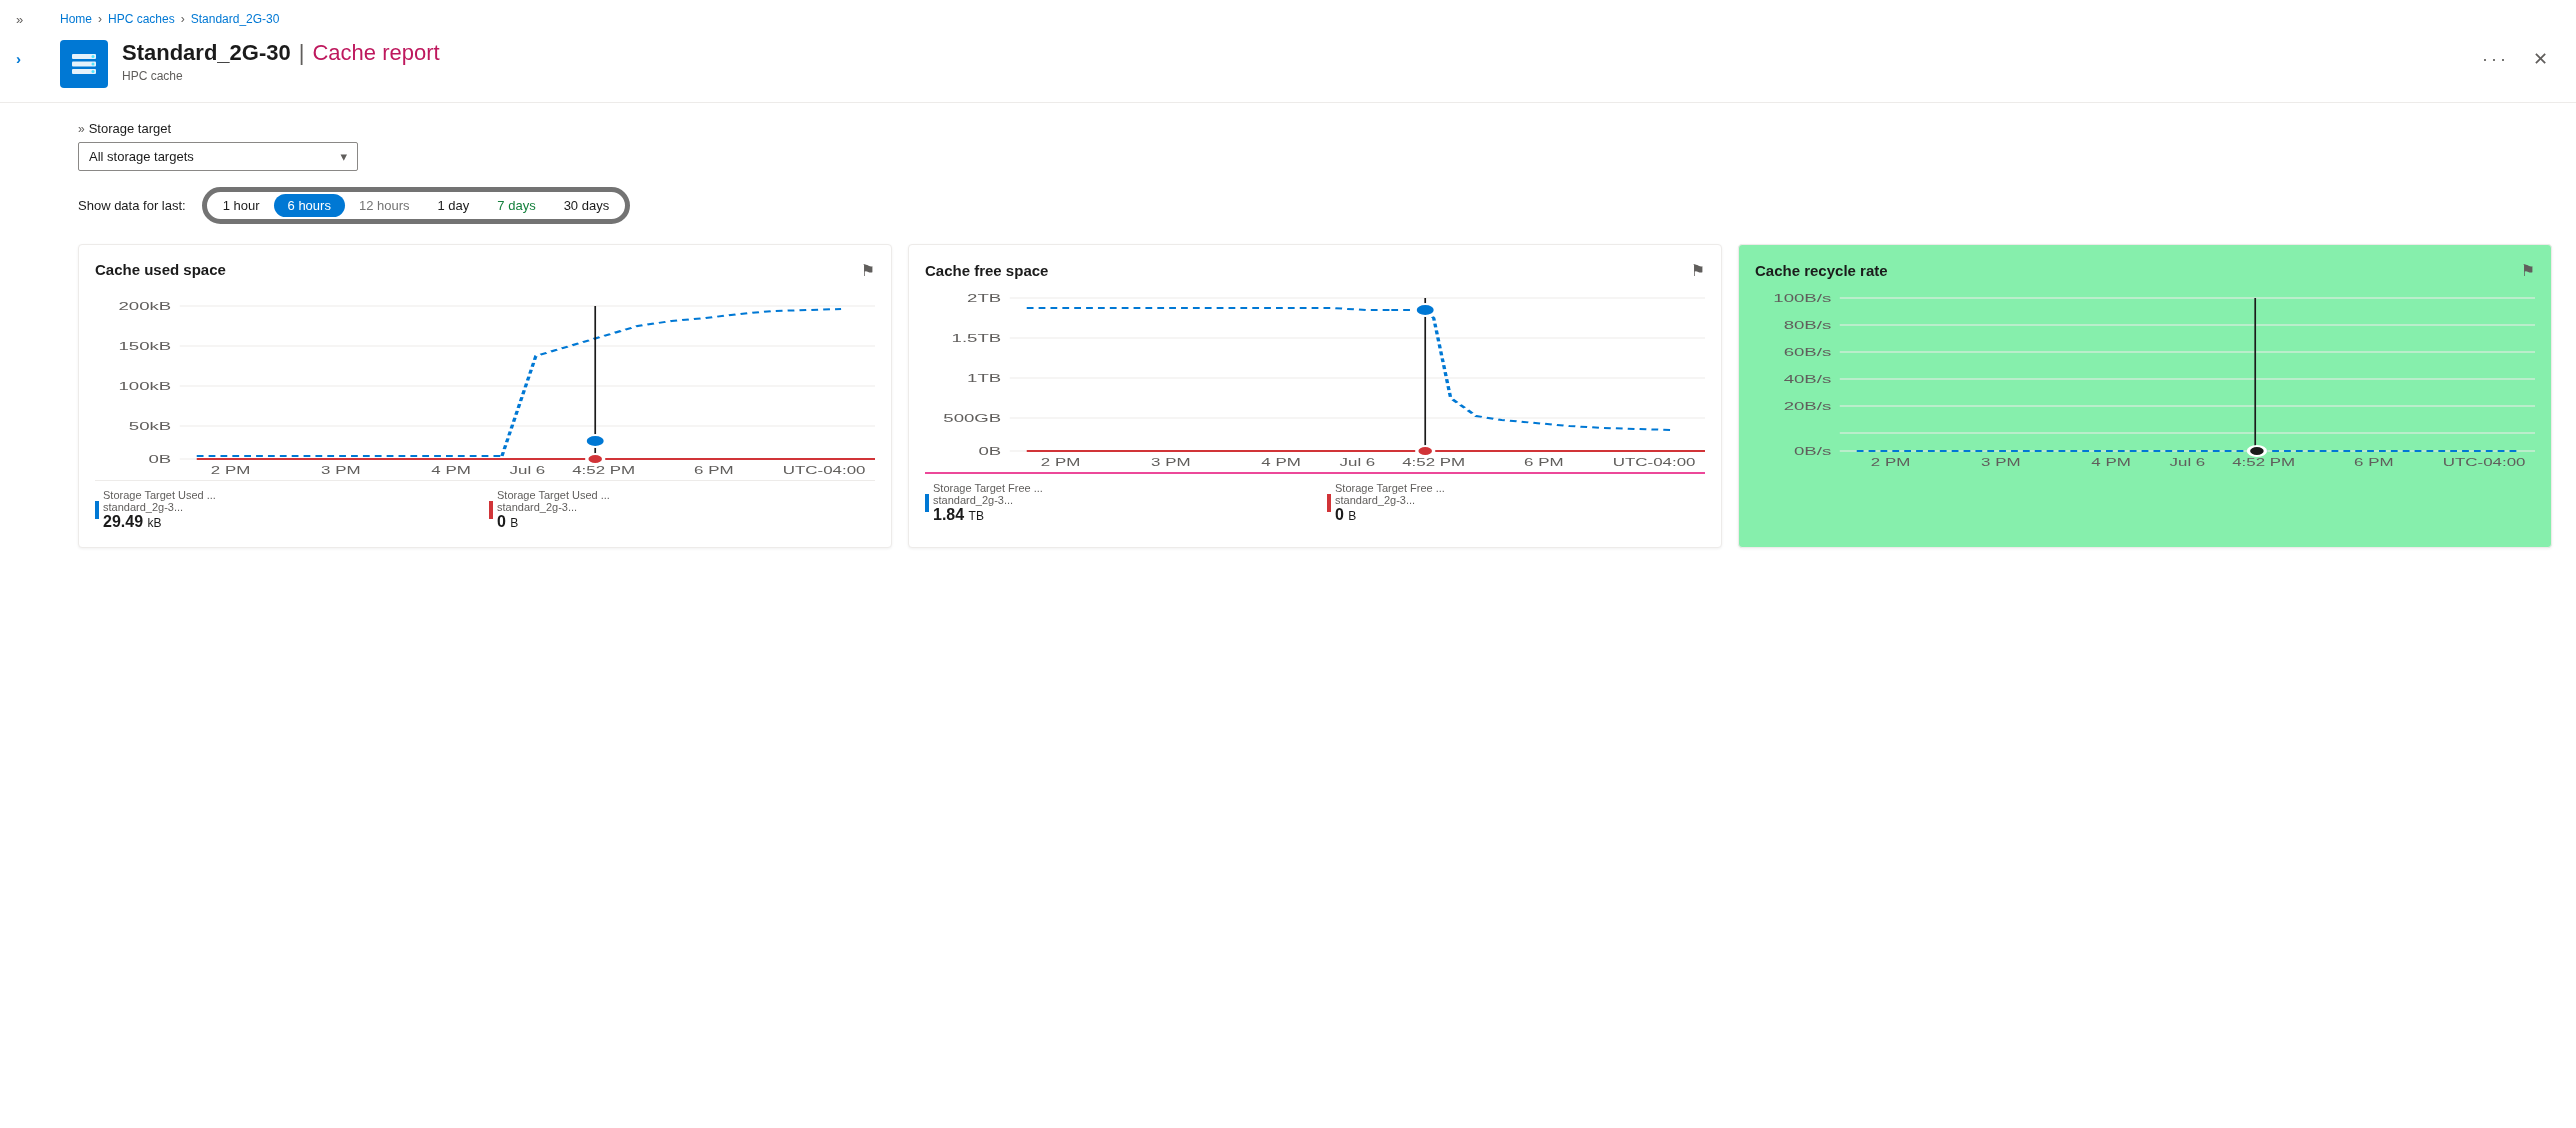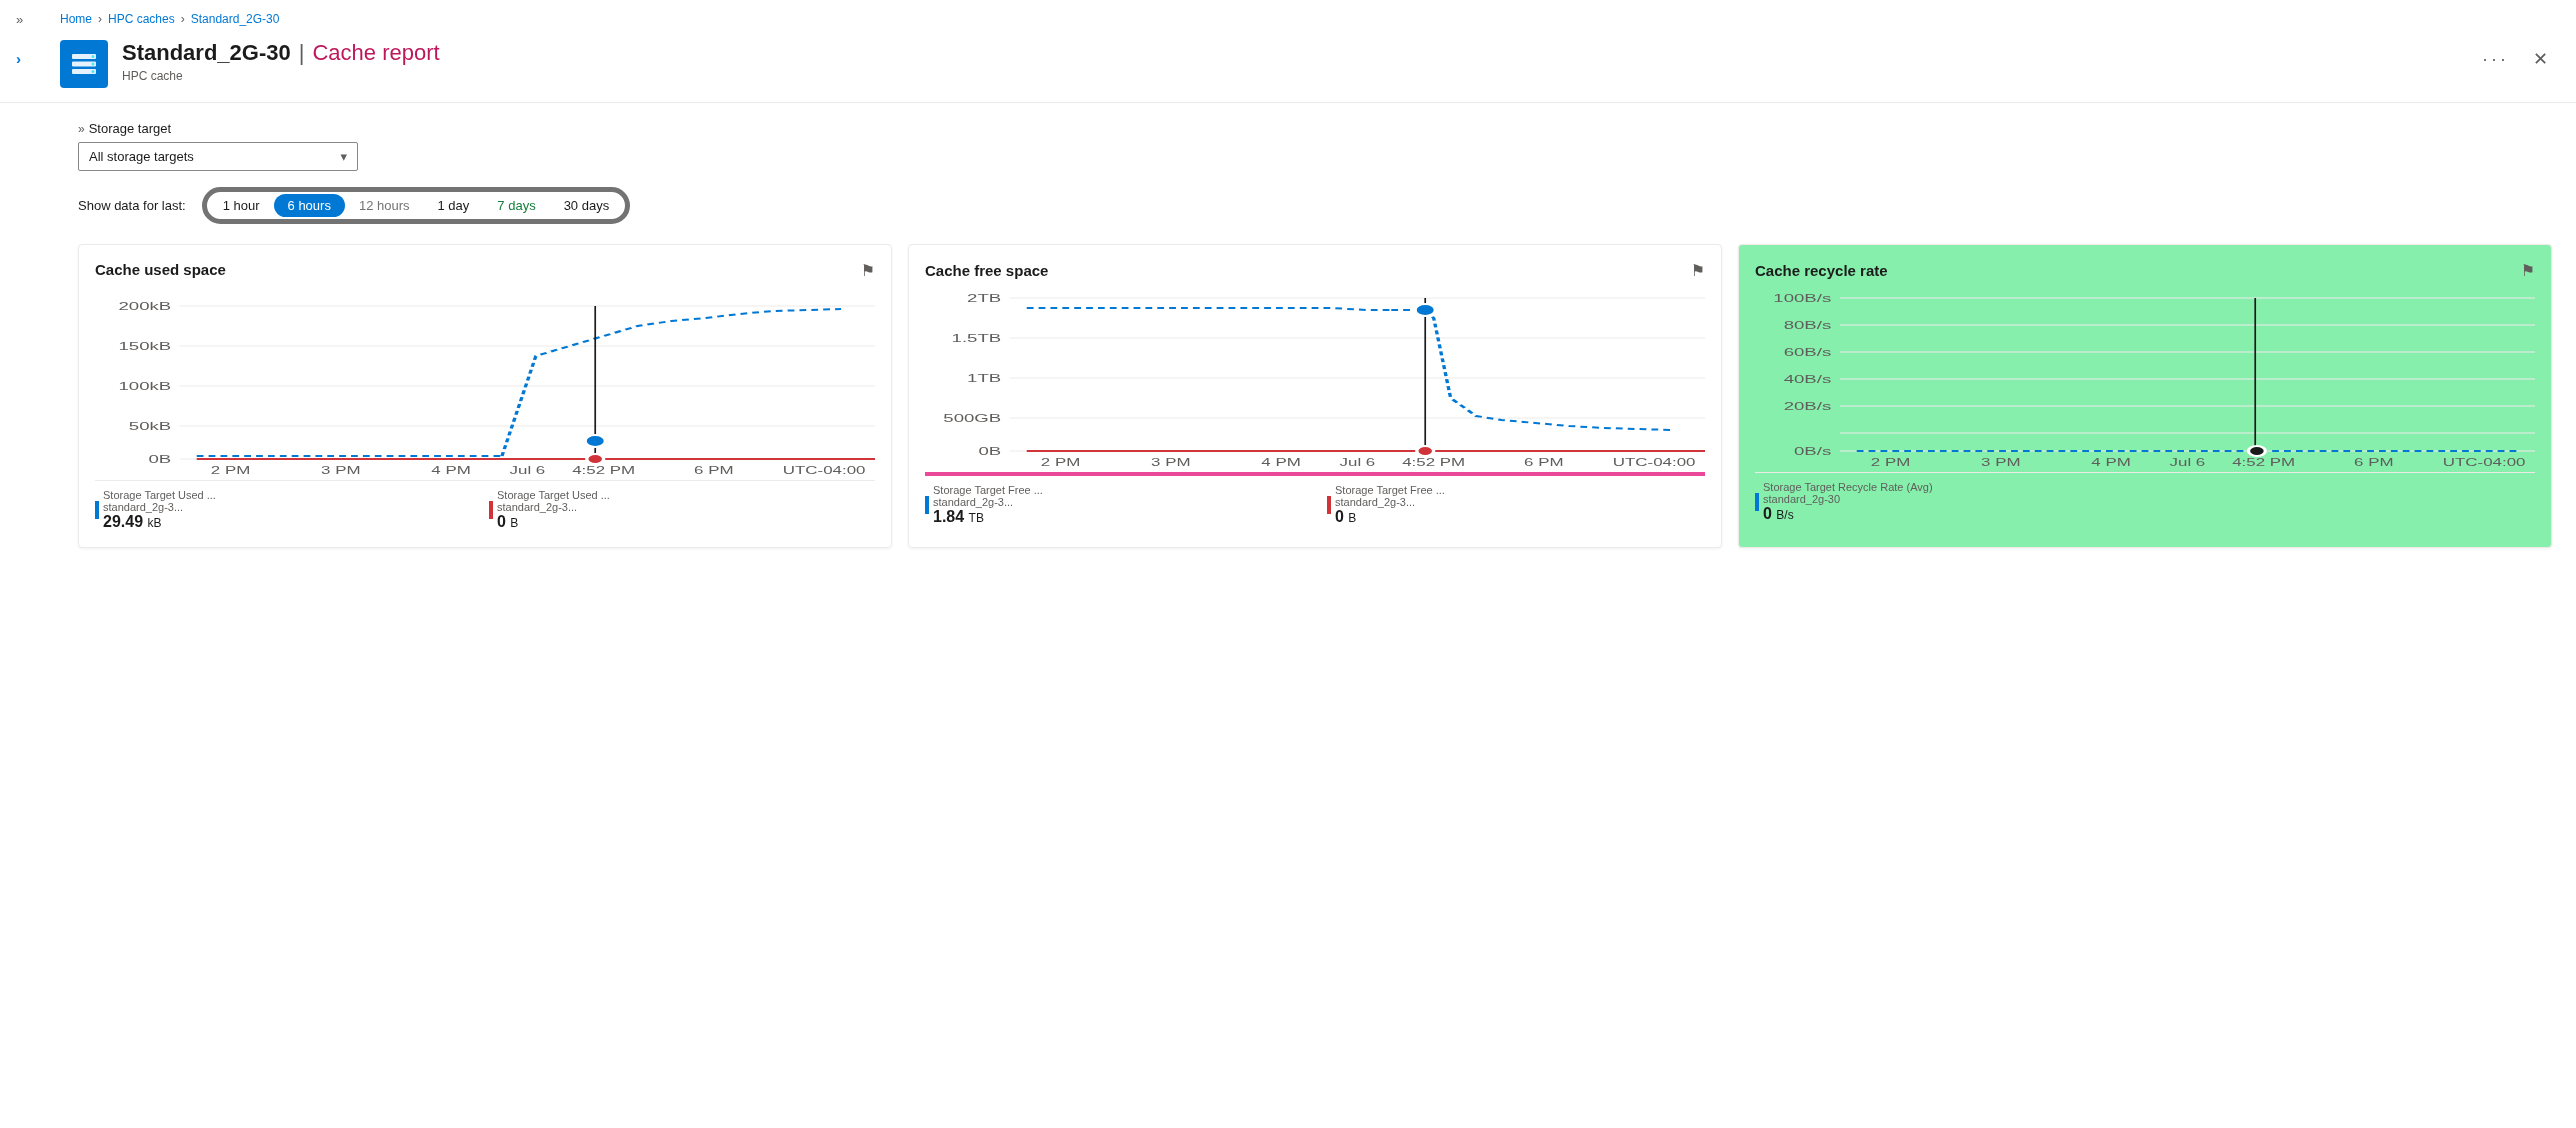--- a/index.html
+++ b/index.html
@@ -184,21 +184,21 @@
             <line x1="295" y1="10" x2="295" y2="163" stroke="#1b1b1b" stroke-width="1"></line>
 
             <circle cx="295" cy="22" r="6" fill="#0078d4" stroke="#fff" stroke-width="2"></circle>
 
             <polyline points="60,163 460,163" fill="none" stroke="#d13438" stroke-width="2"></polyline>
 
             <circle cx="295" cy="163" r="5" fill="#d13438" stroke="#fff" stroke-width="2"></circle>
           </svg>
         </div>
 
-        <div style="display:flex; gap:24px; padding-top:8px; border-top:4px solid #ec4899;align-items:center;">
+        <div style="display:flex; gap:24px; padding-top:8px; border-top:2px solid #ec4899;align-items:center;">
           <div style="flex:1; min-width:0;">
             <div style="display:flex; align-items:center; gap:4px;">
               <div style="width:4px; height:18px; background:#0078d4; flex-shrink:0;"></div>
               <div>
                 <div style="font-size:11px; color:#605e5c; white-space:nowrap; overflow:hidden; text-overflow:ellipsis;">Storage Target Free ...</div>
                 <div style="font-size:11px; color:#605e5c;">standard_2g-3...</div>
                 <div style="font-size:16px; font-weight:600; color:#1b1b1b;">
                   <span>1.84</span>
                   <span style="font-size:12px; font-weight:400;">TB</span>
                 </div>
@@ -253,33 +253,18 @@
             <text x="430" y="178" text-anchor="middle" font-size="10" fill="#605e5c">UTC-04:00</text>
 
             <polyline points="60,163 295,163 310,163 340,163 380,163 420,163 450,163" fill="none" stroke="#0078d4" stroke-width="2" stroke-dasharray="4,3"></polyline>
 
             <line x1="295" y1="10" x2="295" y2="163" stroke="#1b1b1b" stroke-width="1"></line>
 
             <circle cx="296" cy="163" r="5" fill="#1b1b1b" stroke="#fff" stroke-width="2"></circle>
           </svg>
         </div>
 
-        <div style="display:flex; gap:8px; padding-top:8px; border-top:1px solid #edebe9;">
-          <div style="flex:1; min-width:0;">
-            <div style="display:flex; align-items:center; gap:4px;">
-              <div style="width:4px; height:18px; background:#0078d4; flex-shrink:0;"></div>
-              <div>
-                <div style="font-size:11px; color:#605e5c; white-space:nowrap; overflow:hidden; text-overflow:ellipsis;">Storage Target Recycle Rate (Avg)</div>
-                <div style="font-size:11px; color:#605e5c;">standard_2g-30</div>
-                <div style="font-size:16px; font-weight:600; color:#1b1b1b;">
-                  <span>0</span>
-                  <span style="font-size:12px; font-weight:400;">B/s</span>
-                </div>
-              </div>
-            </div>
-          </div>
-        </div>
       </div>
 
     </div>
   </div>
 </div>
 
 
 </body></html>

